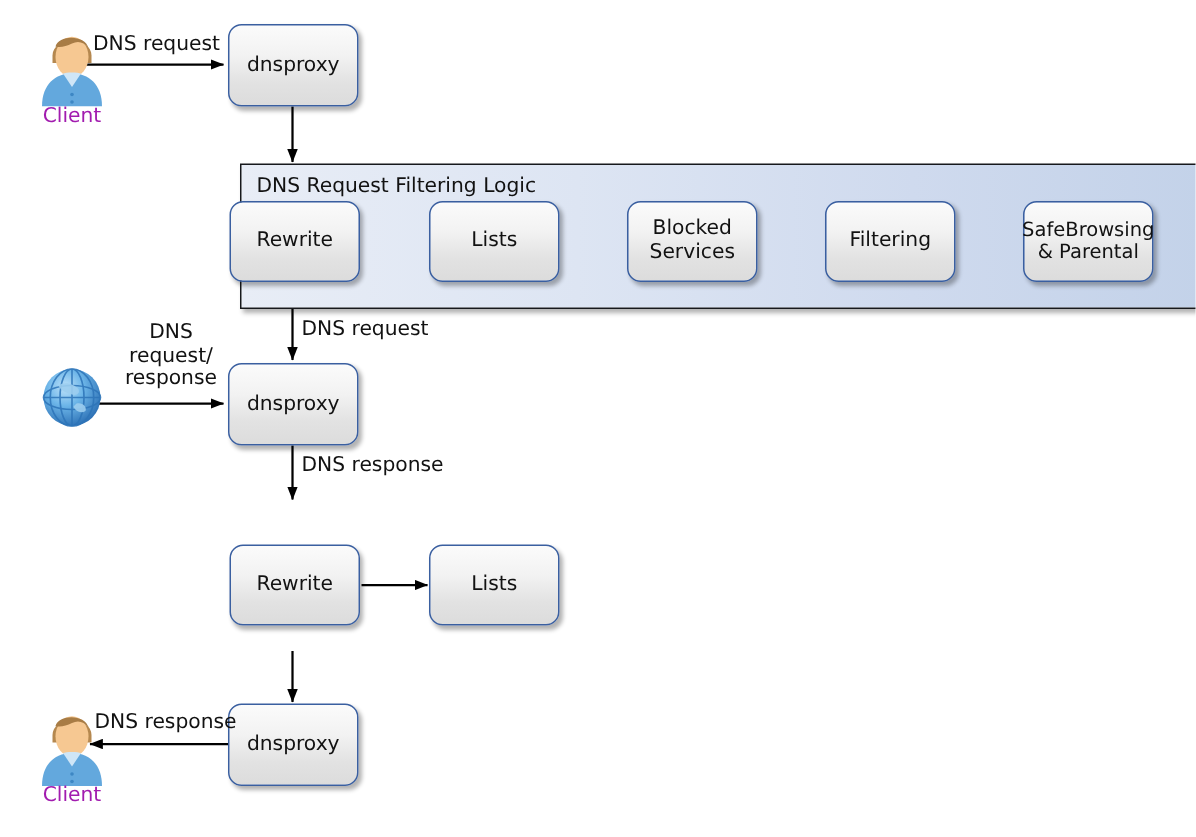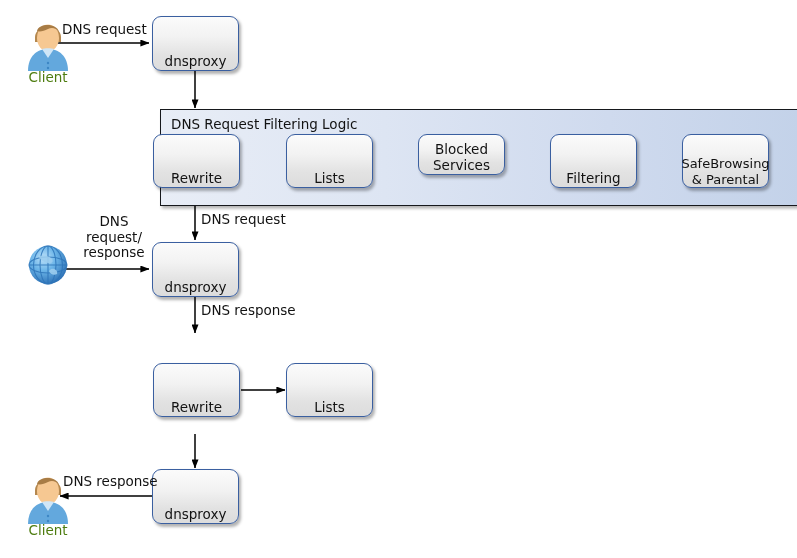--- a/index.html
+++ b/index.html
@@ -18,21 +18,21 @@
   .abs { position: absolute; }
 
   
   .node {
     position: absolute;
     border: 1.6px solid #3a5fa0;
     border-radius: 9px;
     background: linear-gradient(to bottom, #fbfbfb 0%, #f2f2f2 38%, #e2e2e2 72%, #dcdcdc 100%);
     box-shadow: 2px 2.5px 3px rgba(0,0,0,0.30);
     display: flex;
-    align-items: flex-end;
+    align-items: center;
     justify-content: center;
     text-align: center;
     font-size: 13.5px;
     line-height: 1.18;
     color: #121212;
     box-sizing: border-box;
   }
   .node span { display: block; white-space: pre-line; }
 
   
@@ -62,21 +62,21 @@
     background: transparent;
   }
   .edge-label.center { text-align: center; }
 
   
   .caption {
     position: absolute;
     font-size: 13.5px;
     line-height: 1.16;
     text-align: center;
-    color: #4d7c0f;
+    color: #a21caf;
     white-space: pre-line;
   }
 
   
   svg.layer {
     position: absolute; left: 0; top: 0;
     width: 797px; height: 558px;
     pointer-events: none;
   }
 </style>
@@ -142,21 +142,21 @@
   <div class="panel" style="left:139px; top:109px; width:642px; height:97px;">
     <div class="panel-title">DNS Request Filtering Logic</div>
   </div>
 
   <div class="node" style="left:153px; top:134px; width:87px; height:54px;">
     <span>Rewrite</span>
   </div>
   <div class="node" style="left:286px; top:134px; width:87px; height:54px;">
     <span>Lists</span>
   </div>
-  <div class="node" style="left:418px; top:134px; width:87px; height:41px;">
+  <div class="node" style="left:418px; top:134px; width:87px; height:54px;">
     <span>Blocked
 Services</span>
   </div>
   <div class="node" style="left:550px; top:134px; width:87px; height:54px;">
     <span>Filtering</span>
   </div>
   <div class="node" style="left:682px; top:134px; width:87px; height:54px; font-size:13px;">
     <span>SafeBrowsing
 &amp; Parental</span>
   </div>

